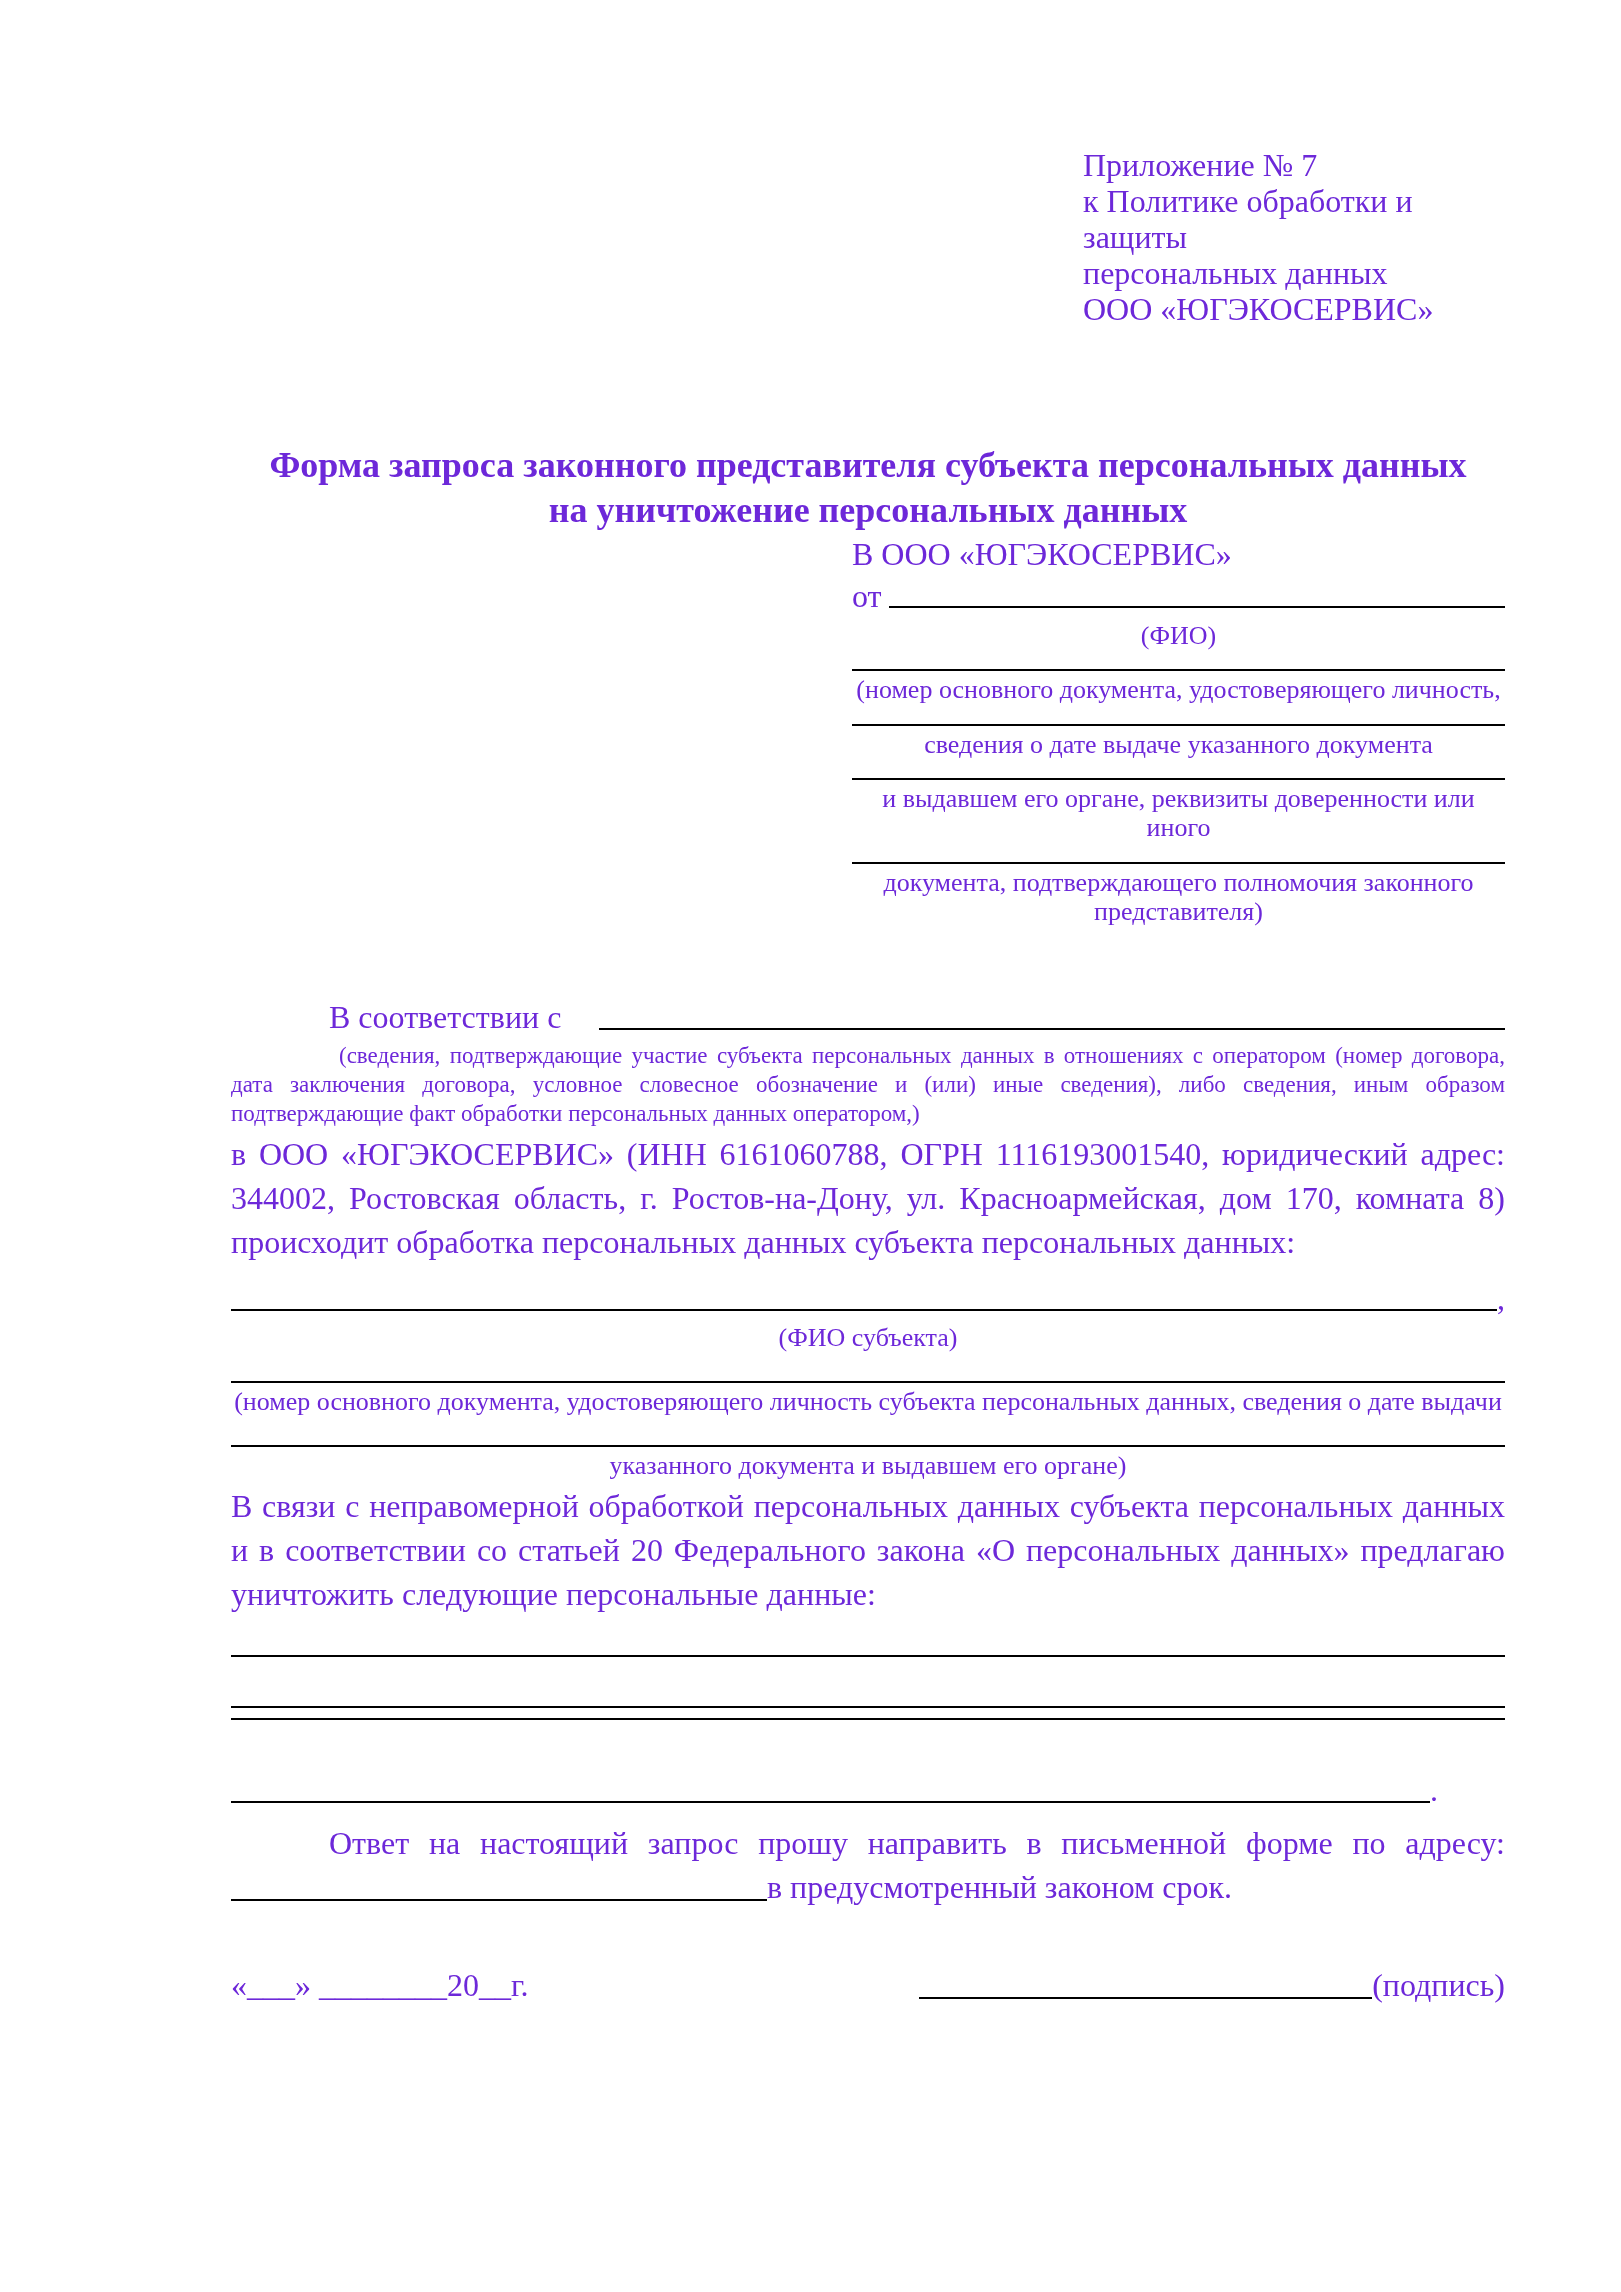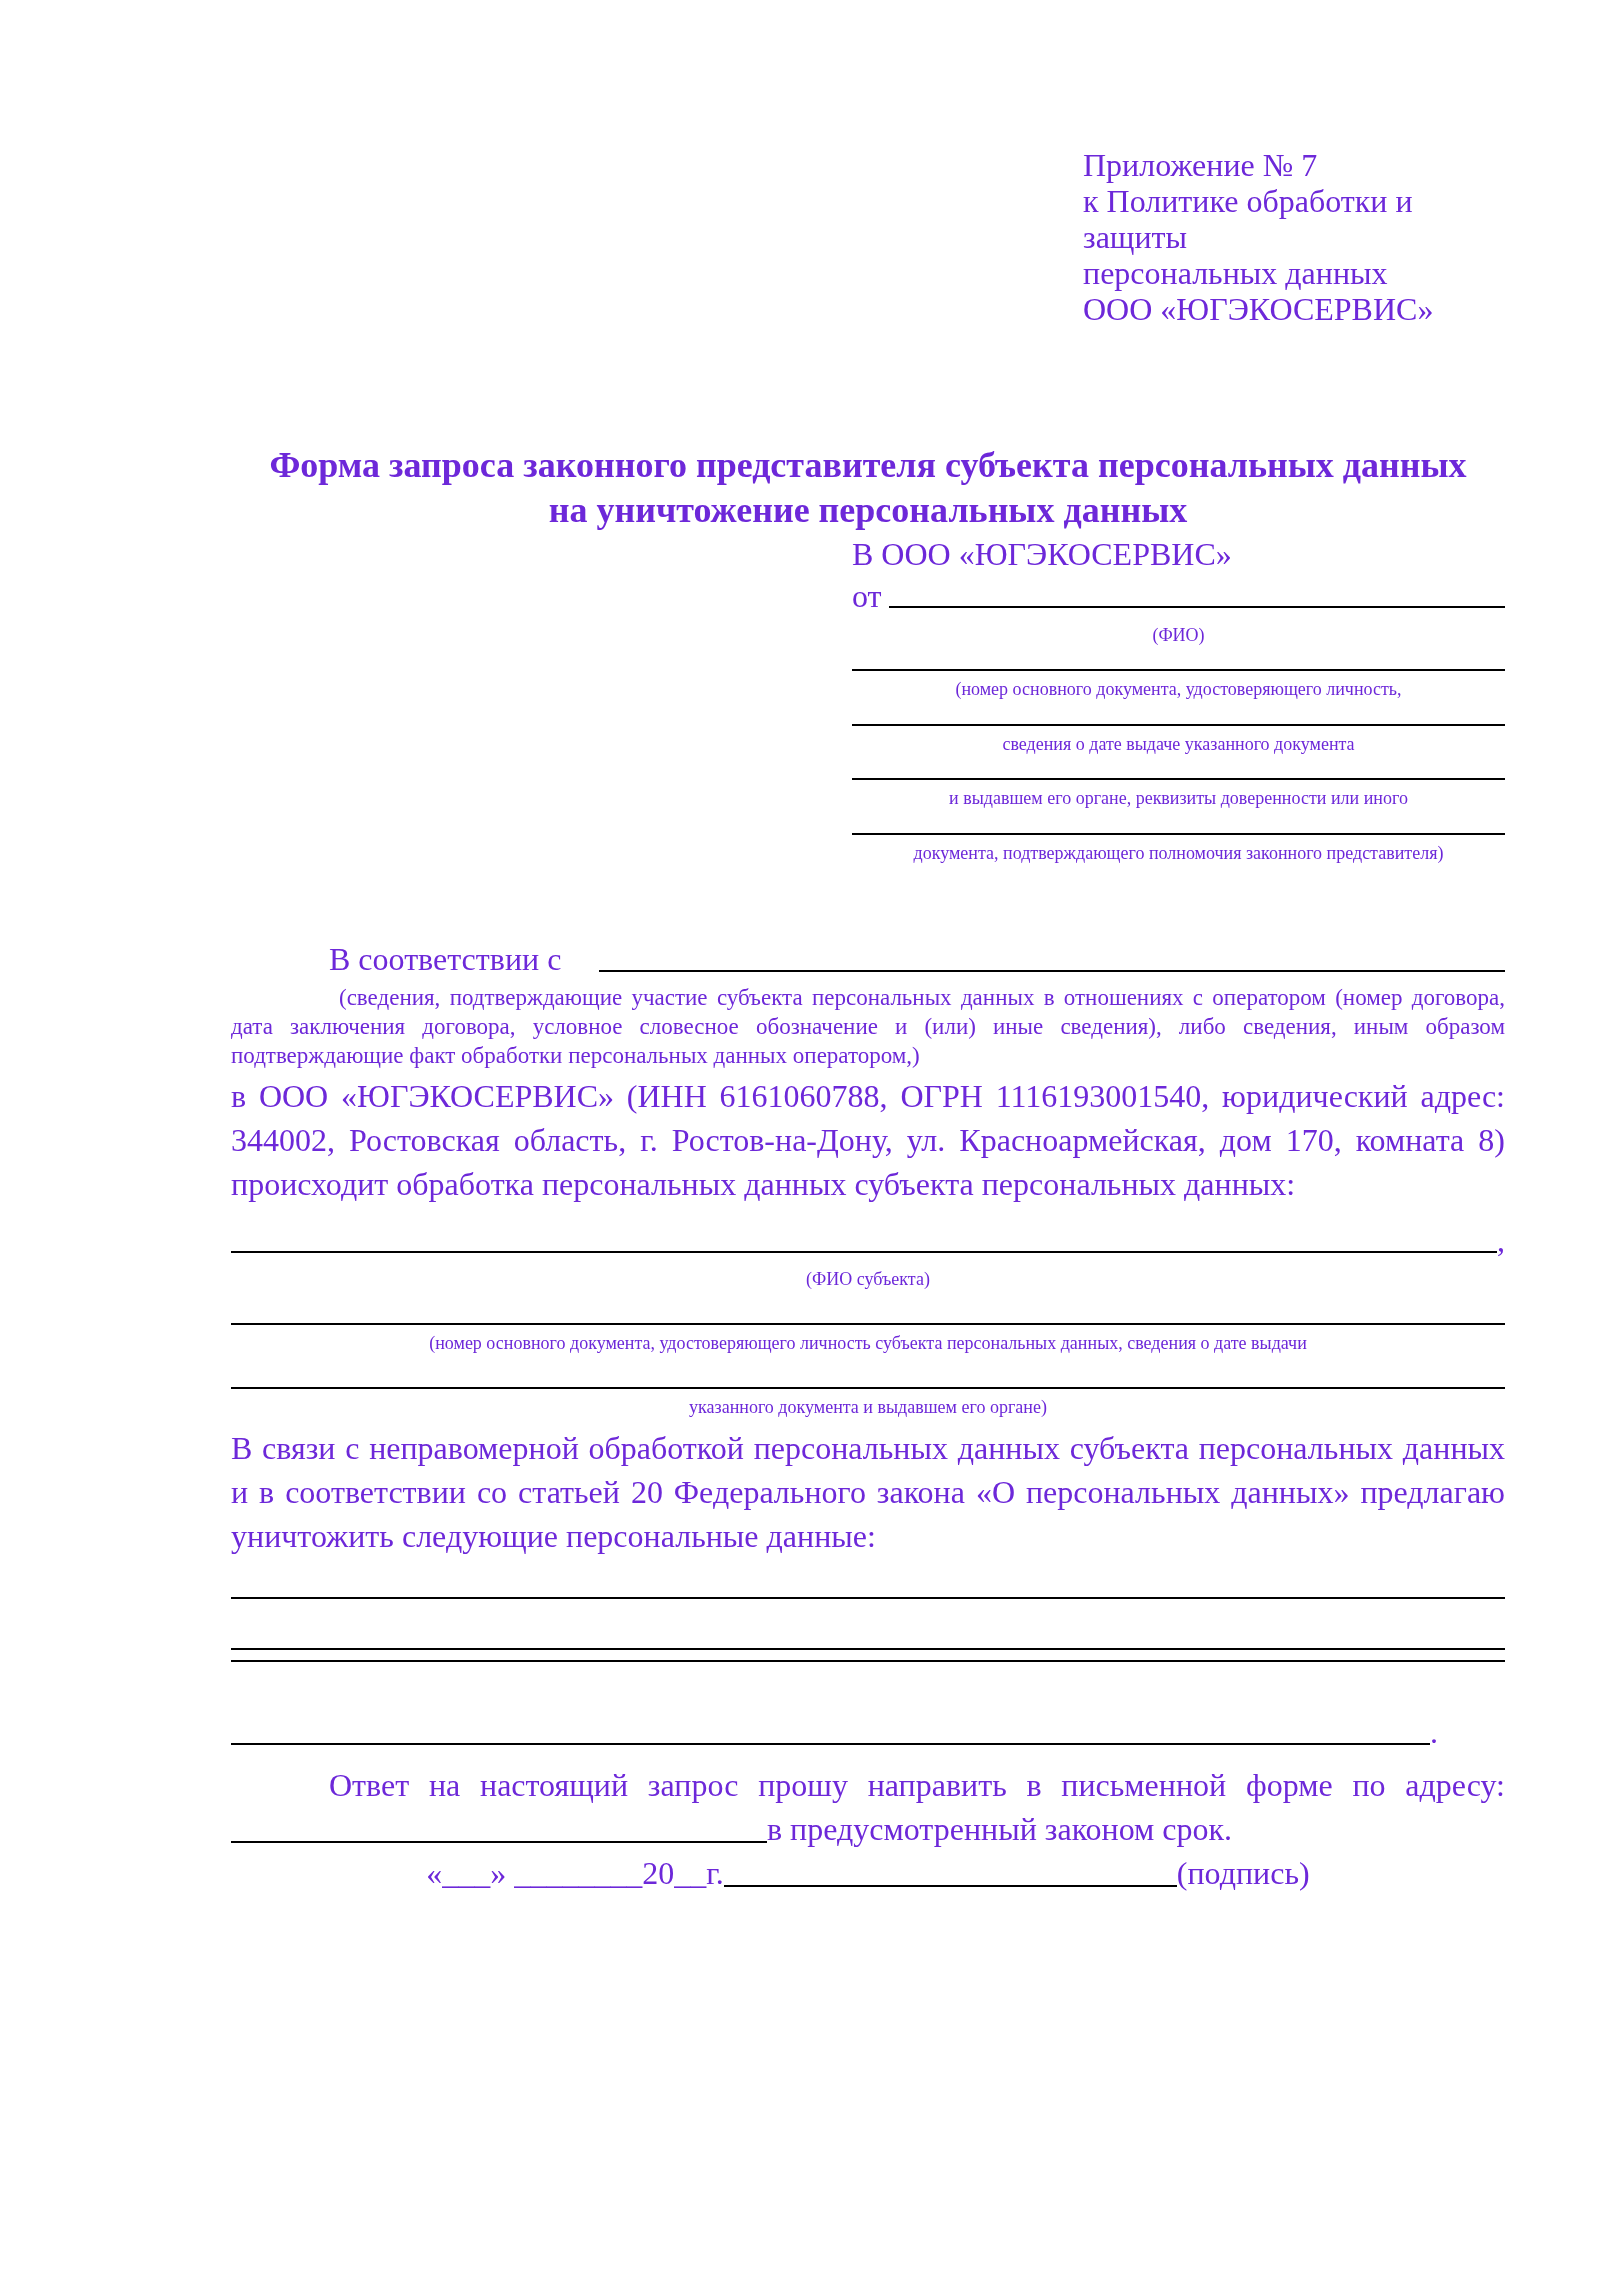--- a/index.html
+++ b/index.html
@@ -13,40 +13,40 @@
   .appendix{margin-left:852px;line-height:36px;}
   
   .title{margin-top:116px;text-align:center;font-weight:bold;font-size:36px;line-height:45px;}
   
   .addressee{margin-left:621px;line-height:42px;}
   .row{display:flex;}
   .lbl{white-space:nowrap;margin-right:7.8px;}
   .ind{padding-left:98px;}
   .fill{flex:1 1 auto;border-bottom:2.9px solid #000;margin-bottom:8.8px;}
   .u-row{height:0;border-top:2.9px solid #000;}
-  .cap{font-size:18px;line-height:29px;text-align:center;margin-top:3.9px;}
+  .cap{font-size:26px;line-height:29px;text-align:center;margin-top:3.9px;}
   .addressee .u-row{margin-top:19.6px;}
   
   .sec-accordance{margin-top:69px;gap:30px;}
   .note{margin-top:2px;font-size:23px;line-height:29px;text-align:justify;text-indent:108px;}
   .para{text-align:justify;}
   .para-operator{margin-top:3.9px;}
   .row-comma{margin-top:11.8px;}
   .u-mid{margin-top:29px;}
   .para-claim{margin-top:3.9px;}
   .u-blank1{margin-top:39px;}
   .u-blank2{margin-top:49px;}
   .row-reason{margin-top:9.8px;}
   .row-period{margin-top:39px;}
   .row-period .uline-fixed{flex:0 0 auto;width:calc(100% - 75px);border-bottom:2.9px solid #000;margin-bottom:8.8px;}
   .reply{margin-top:9.8px;text-align:justify;text-align-last:justify;text-indent:98px;}
   .uline-fixed{border-bottom:2.9px solid #000;margin-bottom:8.8px;}
   .tail-line{width:536px;flex:0 0 auto;}
   .sig-line{width:453px;flex:0 0 auto;}
-  .footer{display:flex;justify-content:center;align-items:flex-end;}
+  .footer{margin-top:54px;display:flex;justify-content:space-between;align-items:flex-end;}
   .sig-group{display:flex;align-items:flex-end;}
 </style>
 </head>
 <body>
 
 <div class="page">
 
   <div class="appendix">
     <div>Приложение № 7</div>
     <div>к Политике обработки и защиты</div>

